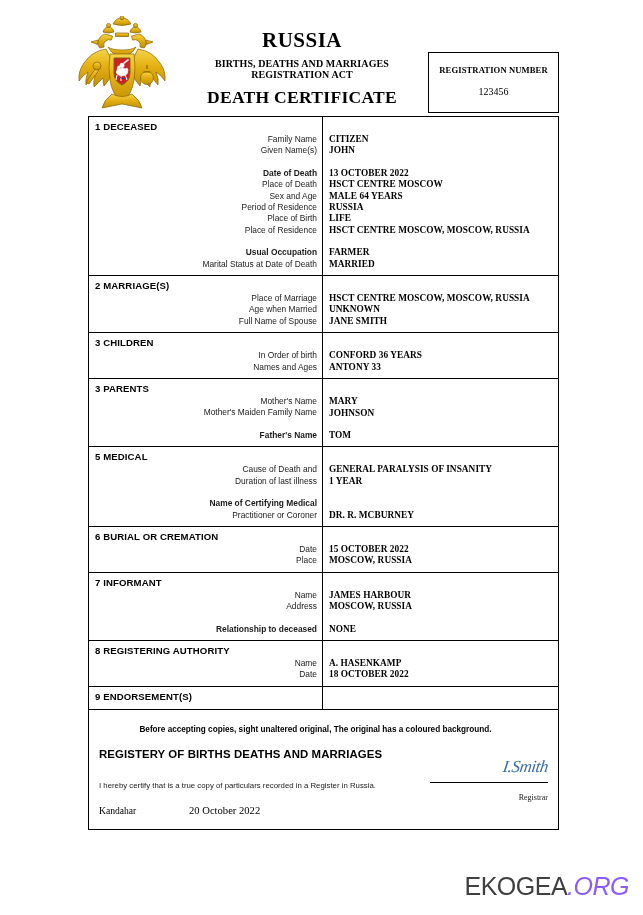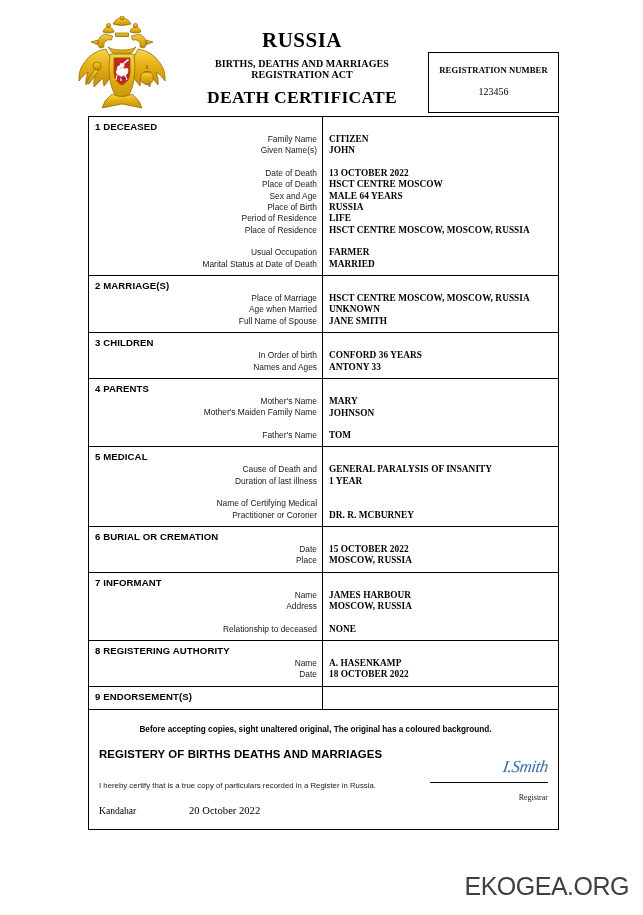--- a/index.html
+++ b/index.html
@@ -114,21 +114,21 @@
     text-align: right;
     margin-top: 1px;
   }
   .label-line {
     font-family: "Liberation Sans", sans-serif;
     font-size: 8.4px;
     color: #1a1a1a;
     line-height: 11.4px;
     white-space: nowrap;
   }
-  .label-line.spacer-before { margin-top: 11px; }
+  .label-line.spacer-before { margin-top: 11px; font-weight: bold; }
   .value-line {
     font-family: "Liberation Serif", serif;
     font-weight: bold;
     font-size: 9.3px;
     color: #000;
     line-height: 11.4px;
     white-space: nowrap;
     letter-spacing: 0.05px;
   }
   .value-line.spacer-before { margin-top: 11px; }
@@ -217,21 +217,21 @@
   
   .watermark {
     position: absolute;
     right: 14px;
     bottom: 14px;
     font-family: "Liberation Sans", sans-serif;
     font-size: 25px;
     letter-spacing: -0.5px;
   }
   .wm-a { color: #3f3f3f; }
-  .wm-b { color: #404040; }
+  .wm-b { color: #8b5cf6; font-style: italic; }
 </style>
 </head>
 <body>
 
 <div class="page">
 
   <div class="header">
 
     <div class="emblem">
       <svg viewBox="0 0 100 96" width="100" height="96" aria-hidden="true">
@@ -303,22 +303,22 @@
   <div class="cert-table" id="cert-table">
       <div class="section">
         <div class="sec-left">
           <div class="sec-title">1 DECEASED</div>
           <div class="labels">
             <div class="label-line">Family Name</div>
             <div class="label-line">Given Name(s)</div>
             <div class="label-line spacer-before">Date of Death</div>
             <div class="label-line">Place of Death</div>
             <div class="label-line">Sex and Age</div>
+            <div class="label-line">Period of Residence</div>
             <div class="label-line">Place of Birth</div>
-            <div class="label-line">Period of Residence</div>
             <div class="label-line">Place of Residence</div>
             <div class="label-line spacer-before">Usual Occupation</div>
             <div class="label-line">Marital Status at Date of Death</div>
           </div>
         </div>
         <div class="sec-right">
           <div style="height: 13px;"></div>
           <div class="value-line">CITIZEN</div>
           <div class="value-line">JOHN</div>
           <div class="value-line spacer-before">13 OCTOBER 2022</div>
@@ -356,21 +356,21 @@
           </div>
         </div>
         <div class="sec-right">
           <div style="height: 13px;"></div>
           <div class="value-line">CONFORD 36 YEARS</div>
           <div class="value-line">ANTONY 33</div>
         </div>
       </div>
       <div class="section">
         <div class="sec-left">
-          <div class="sec-title">4 PARENTS</div>
+          <div class="sec-title">3 PARENTS</div>
           <div class="labels">
             <div class="label-line">Mother's Name</div>
             <div class="label-line">Mother's Maiden Family Name</div>
             <div class="label-line spacer-before">Father's Name</div>
           </div>
         </div>
         <div class="sec-right">
           <div style="height: 13px;"></div>
           <div class="value-line">MARY</div>
           <div class="value-line">JOHNSON</div>

